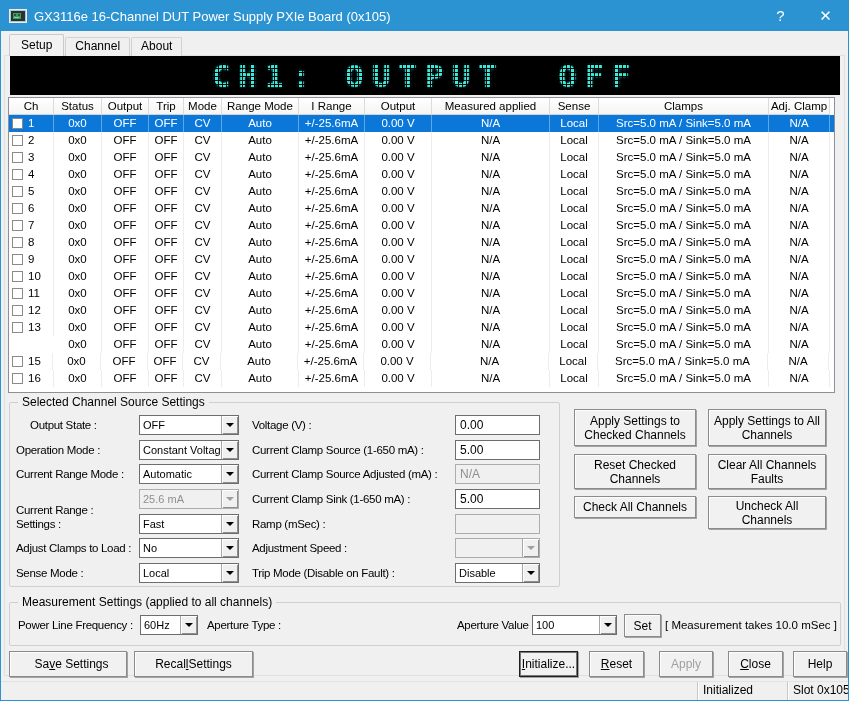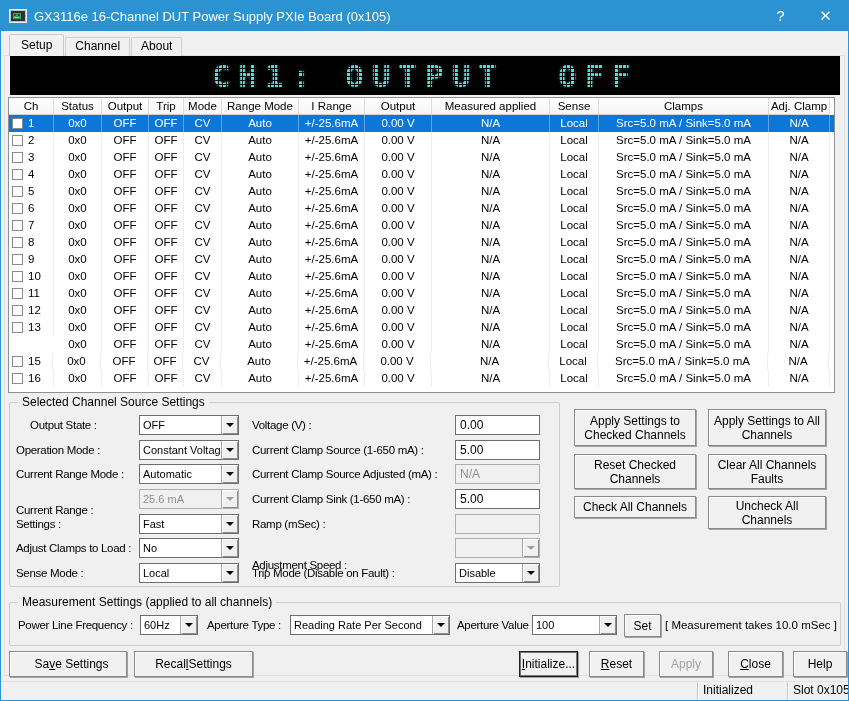--- a/index.html
+++ b/index.html
@@ -490,21 +490,21 @@
         <div class="flabel" style="left: 242px; top: 12px;">Voltage (V) :</div>
         <div class="tbox" style="left: 445px; top: 12px; width: 85px;">0.00</div>
         <div class="flabel" style="left: 242px; top: 37px;">Current Clamp Source (1-650 mA) :</div>
         <div class="tbox" style="left: 445px; top: 37px; width: 85px;">5.00</div>
         <div class="flabel" style="left: 242px; top: 61px;">Current Clamp Source Adjusted (mA) :</div>
         <div class="tbox disabled" style="left: 445px; top: 61px; width: 85px;">N/A</div>
         <div class="flabel" style="left: 242px; top: 86px;">Current Clamp Sink (1-650 mA) :</div>
         <div class="tbox" style="left: 445px; top: 86px; width: 85px;">5.00</div>
         <div class="flabel" style="left: 242px; top: 111px;">Ramp (mSec) :</div>
         <div class="tbox disabled" style="left: 445px; top: 111px; width: 85px;"></div>
-        <div class="flabel" style="left: 242px; top: 135px; margin-top: 17px;">Adjustment Speed :</div>
+        <div class="flabel" style="left: 242px; top: 135px;">Adjustment Speed :</div>
         <div class="combo disabled" style="left: 445px; top: 135px; width: 85px;">
           <div class="combo-text"></div>
           <div class="combo-btn">
             <span class="arrow-down"></span>
           </div>
         </div>
         <div class="flabel" style="left: 242px; top: 160px;">Trip Mode (Disable on Fault) :</div>
         <div class="combo" style="left: 445px; top: 160px; width: 85px;">
           <div class="combo-text">Disable</div>
           <div class="combo-btn">
@@ -528,26 +528,20 @@
 
     <div class="flabel" style="left:8px;  top:12px;">Power Line Frequency :</div>
     <div class="combo" style="left:130px; top:12px; width:58px;">
       <div class="combo-text">60Hz</div>
       <div class="combo-btn">
           <span class="arrow-down"></span>
         </div>
     </div>
 
     <div class="flabel" style="left:197px; top:12px;">Aperture Type :</div>
-    <div class="combo" style="left:280px; top:12px; width:160px;">
-      <div class="combo-text">Reading Rate Per Second</div>
-      <div class="combo-btn">
-          <span class="arrow-down"></span>
-        </div>
-    </div>
 
     <div class="flabel" style="left:447px; top:12px;">Aperture Value :</div>
     <div class="combo" style="left:522px; top:12px; width:85px;">
       <div class="combo-text">100</div>
       <div class="combo-btn">
           <span class="arrow-down"></span>
         </div>
     </div>
 
     <div class="btn" style="left:614px; top:11px; width:37px; height:23px;">Set</div>

